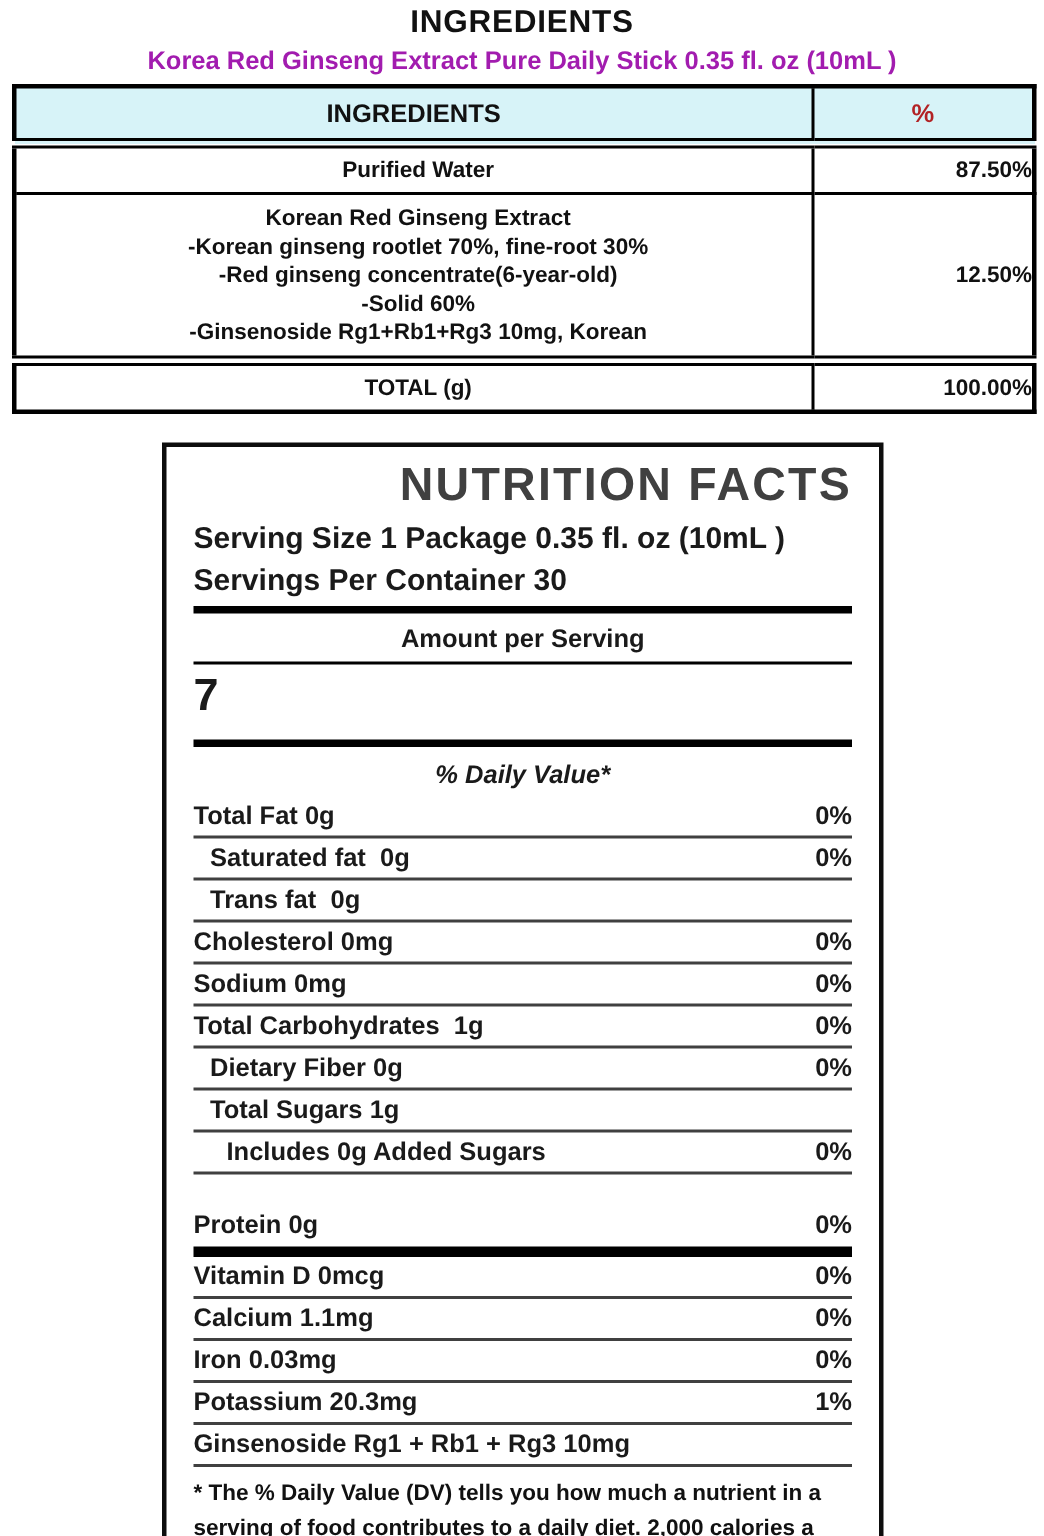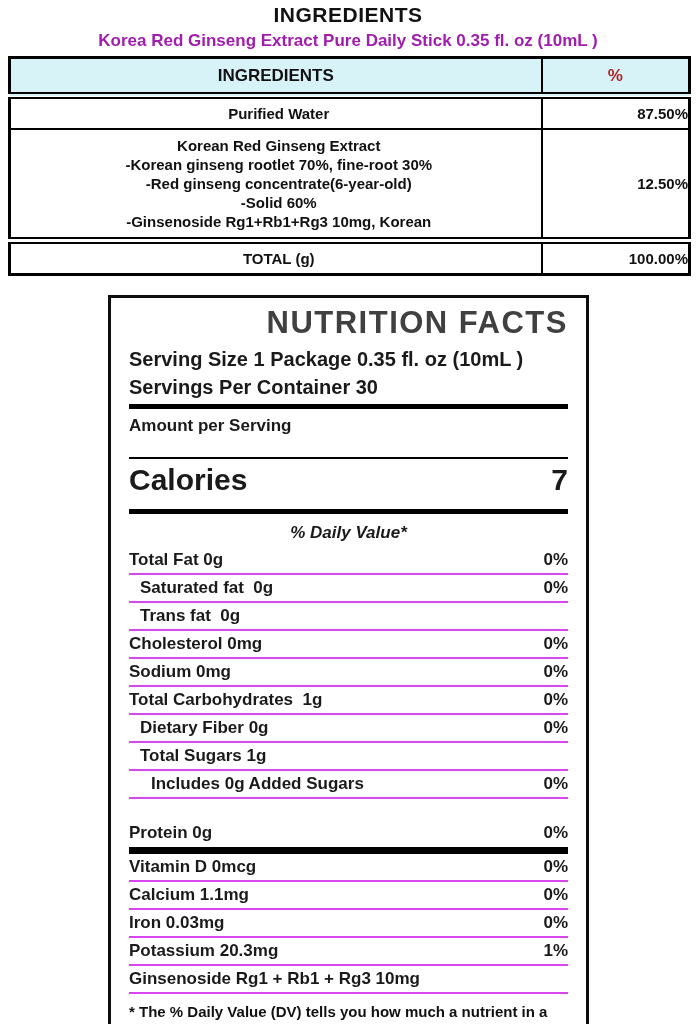--- a/index.html
+++ b/index.html
@@ -51,32 +51,33 @@
   }
   .nf-title {
     text-align:right; font-size:31px; font-weight:700;
     letter-spacing:1.5px; margin:3px 0 7px; color:#404040;
   }
   .nf-serving { font-size:20px; font-weight:700; margin:5px 0; white-space:pre-wrap; }
   .bar { background:#000; }
   .bar-5 { height:5px; margin:5px 0 4px; }
   .bar-7 { height:7px; margin:1px 0 0; }
   .nf-amount {
-    font-size:17px; font-weight:700; padding:3px 0 21px;
+    font-size:17px; font-weight:700; padding:3px 0 5px;
     border-bottom:2px solid #000;
+    text-align:center;
   }
   .nf-calories {
     display:flex; justify-content:space-between; align-items:baseline;
     font-size:30px; font-weight:700; padding:4px 0 7px;
   }
   .nf-dv { text-align:center; font-size:17px; font-weight:700; padding:5px 0 4px;font-style:italic; }
   .nf-row {
     display:flex; justify-content:space-between;
     font-size:17px; font-weight:700; padding:2.5px 0 3.5px;
-    border-bottom:2px solid #d946ef;
+    border-bottom:2px solid #404040;
   }
   .nf-row .lbl { white-space:pre-wrap; }
   .nf-row.ind1 .lbl { padding-left:11px; }
   .nf-row.ind2 .lbl { padding-left:22px; }
   .nf-row.no-rule { border-bottom:none;margin-top:21px; }
   .nf-footnote {
     font-size:15px; font-weight:700; line-height:1.55;
     padding:6px 0 2px; color:#111;
   }
 </style>
@@ -119,21 +120,20 @@
   </tbody>
 </table>
 
 <div class="nf-panel">
   <div class="nf-title">NUTRITION FACTS</div>
   <div class="nf-serving">Serving Size 1 Package 0.35 fl. oz (10mL )</div>
   <div class="nf-serving">Servings Per Container 30</div>
   <div class="bar bar-5"></div>
   <div class="nf-amount">Amount per Serving</div>
   <div class="nf-calories">
-    <span>Calories</span>
     <span>7</span>
   </div>
   <div class="bar bar-5"></div>
   <div class="nf-dv">% Daily Value*</div>
 
   <div class="nf-row">
     <span class="lbl">Total Fat 0g</span>
     <span class="val">0%</span>
   </div>
   <div class="nf-row ind1">

